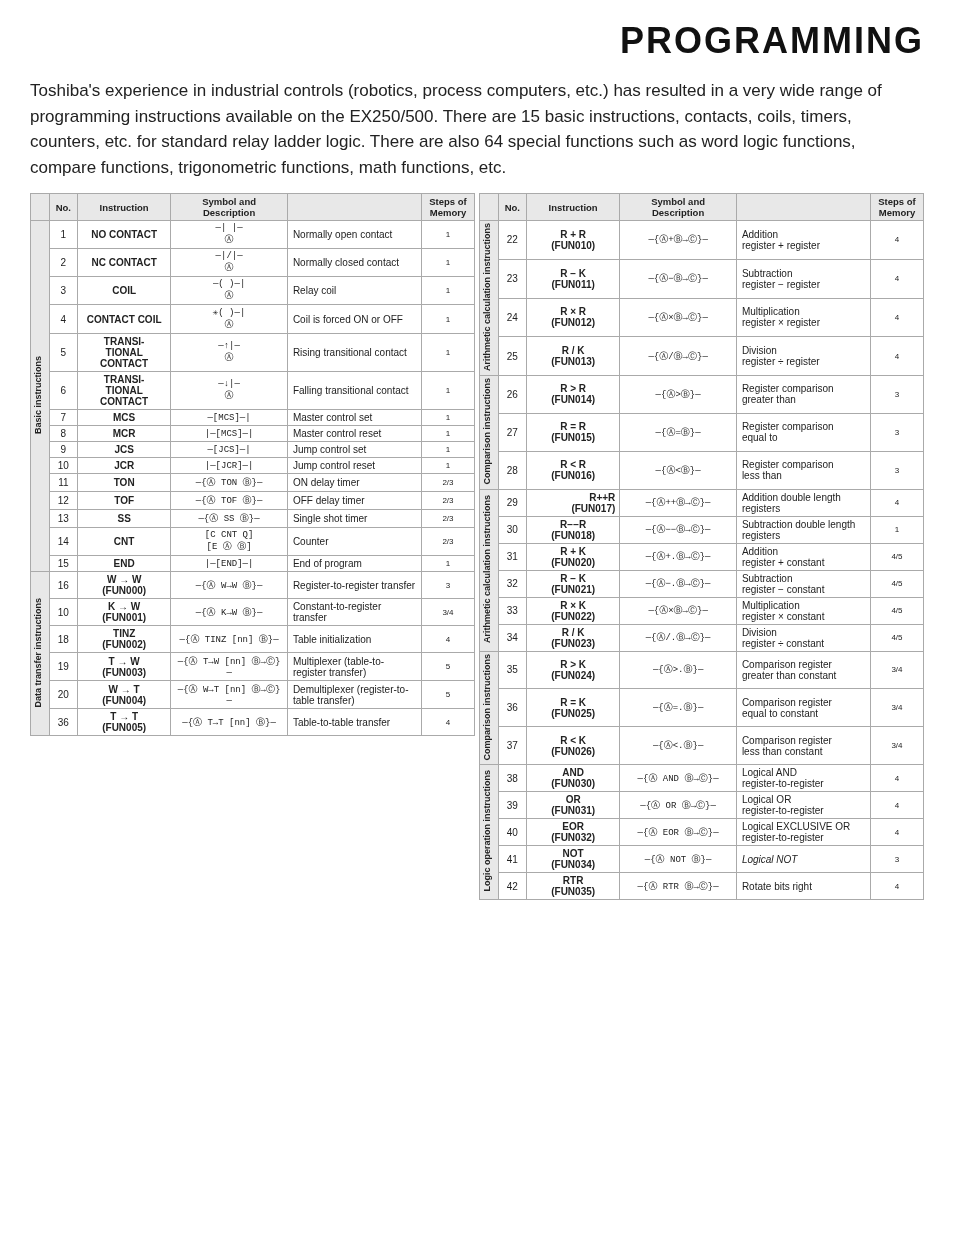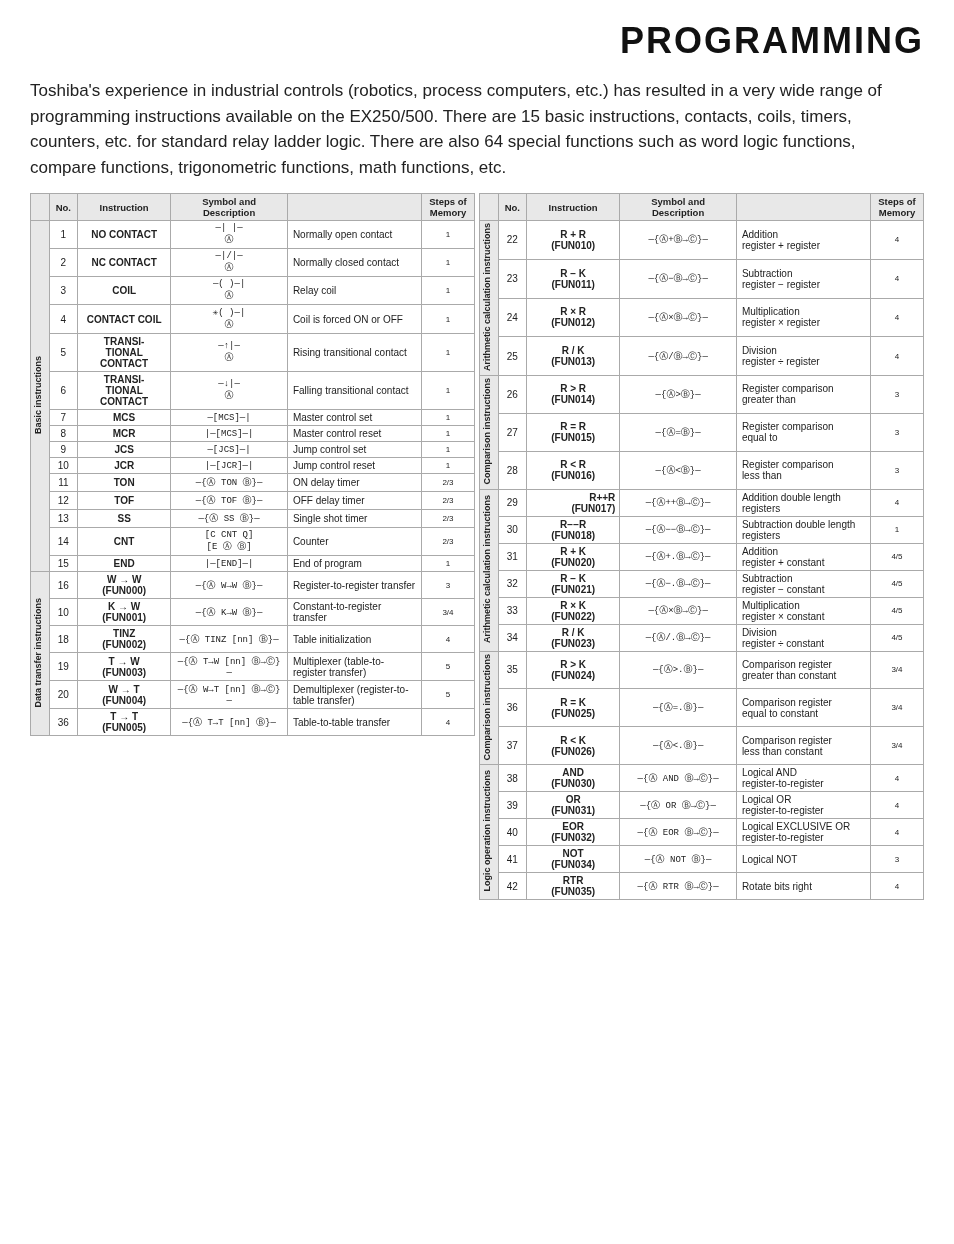--- a/index.html
+++ b/index.html
@@ -442,21 +442,21 @@
 (FUN032)</td>
             <td class="sym-col symbol-text" style="font-family: &quot;Courier New&quot;, monospace; font-size: 9px;">—{Ⓐ EOR Ⓑ→Ⓒ}—</td>
             <td class="desc-col" style="white-space: pre-line;">Logical EXCLUSIVE OR register-to-register</td>
             <td class="steps-col">4</td>
           </tr>
           <tr>
             <td class="no-col">41</td>
             <td class="instr-col" style="white-space: pre-line;">NOT
 (FUN034)</td>
             <td class="sym-col symbol-text" style="font-family: &quot;Courier New&quot;, monospace; font-size: 9px;">—{Ⓐ NOT Ⓑ}—</td>
-            <td class="desc-col" style="white-space: pre-line;">Logical NOT</td>
+            <td class="desc-col" style="white-space: pre-line; font-style: italic;">Logical NOT</td>
             <td class="steps-col">3</td>
           </tr>
           <tr>
             <td class="no-col">42</td>
             <td class="instr-col" style="white-space: pre-line;">RTR
 (FUN035)</td>
             <td class="sym-col symbol-text" style="font-family: &quot;Courier New&quot;, monospace; font-size: 9px;">—{Ⓐ RTR Ⓑ→Ⓒ}—</td>
             <td class="desc-col" style="white-space: pre-line;">Rotate bits right</td>
             <td class="steps-col">4</td>
           </tr>

